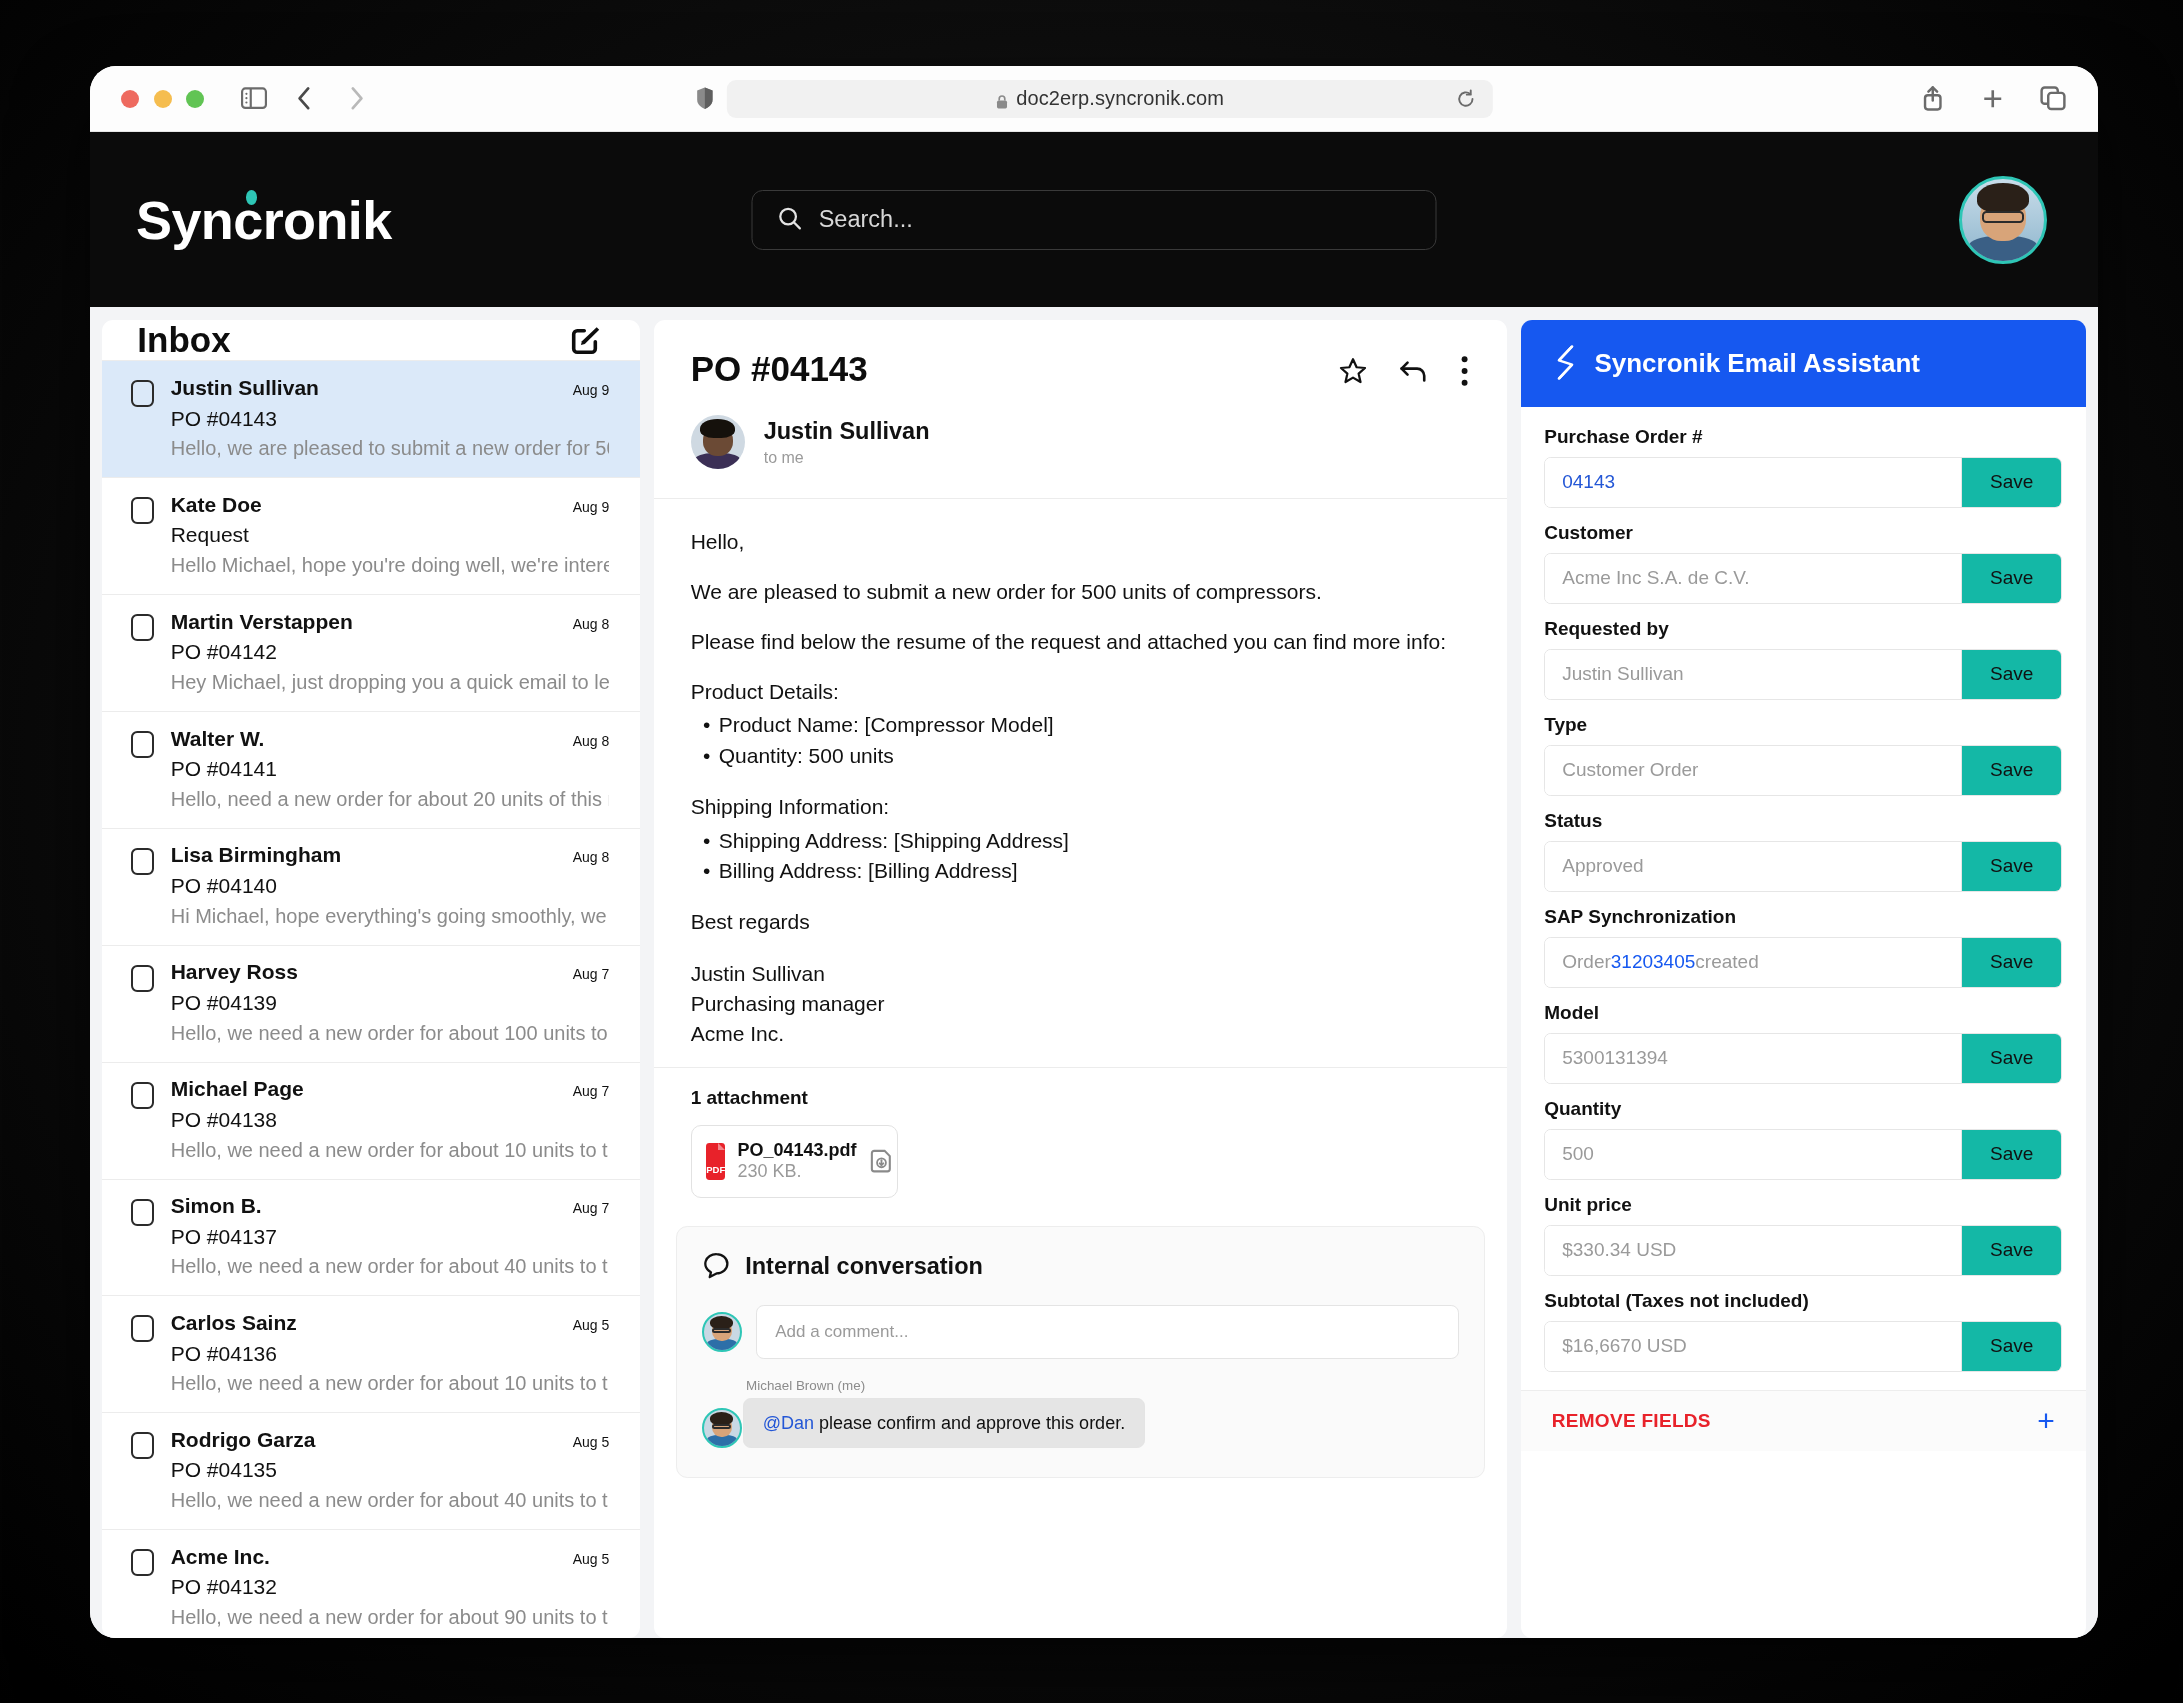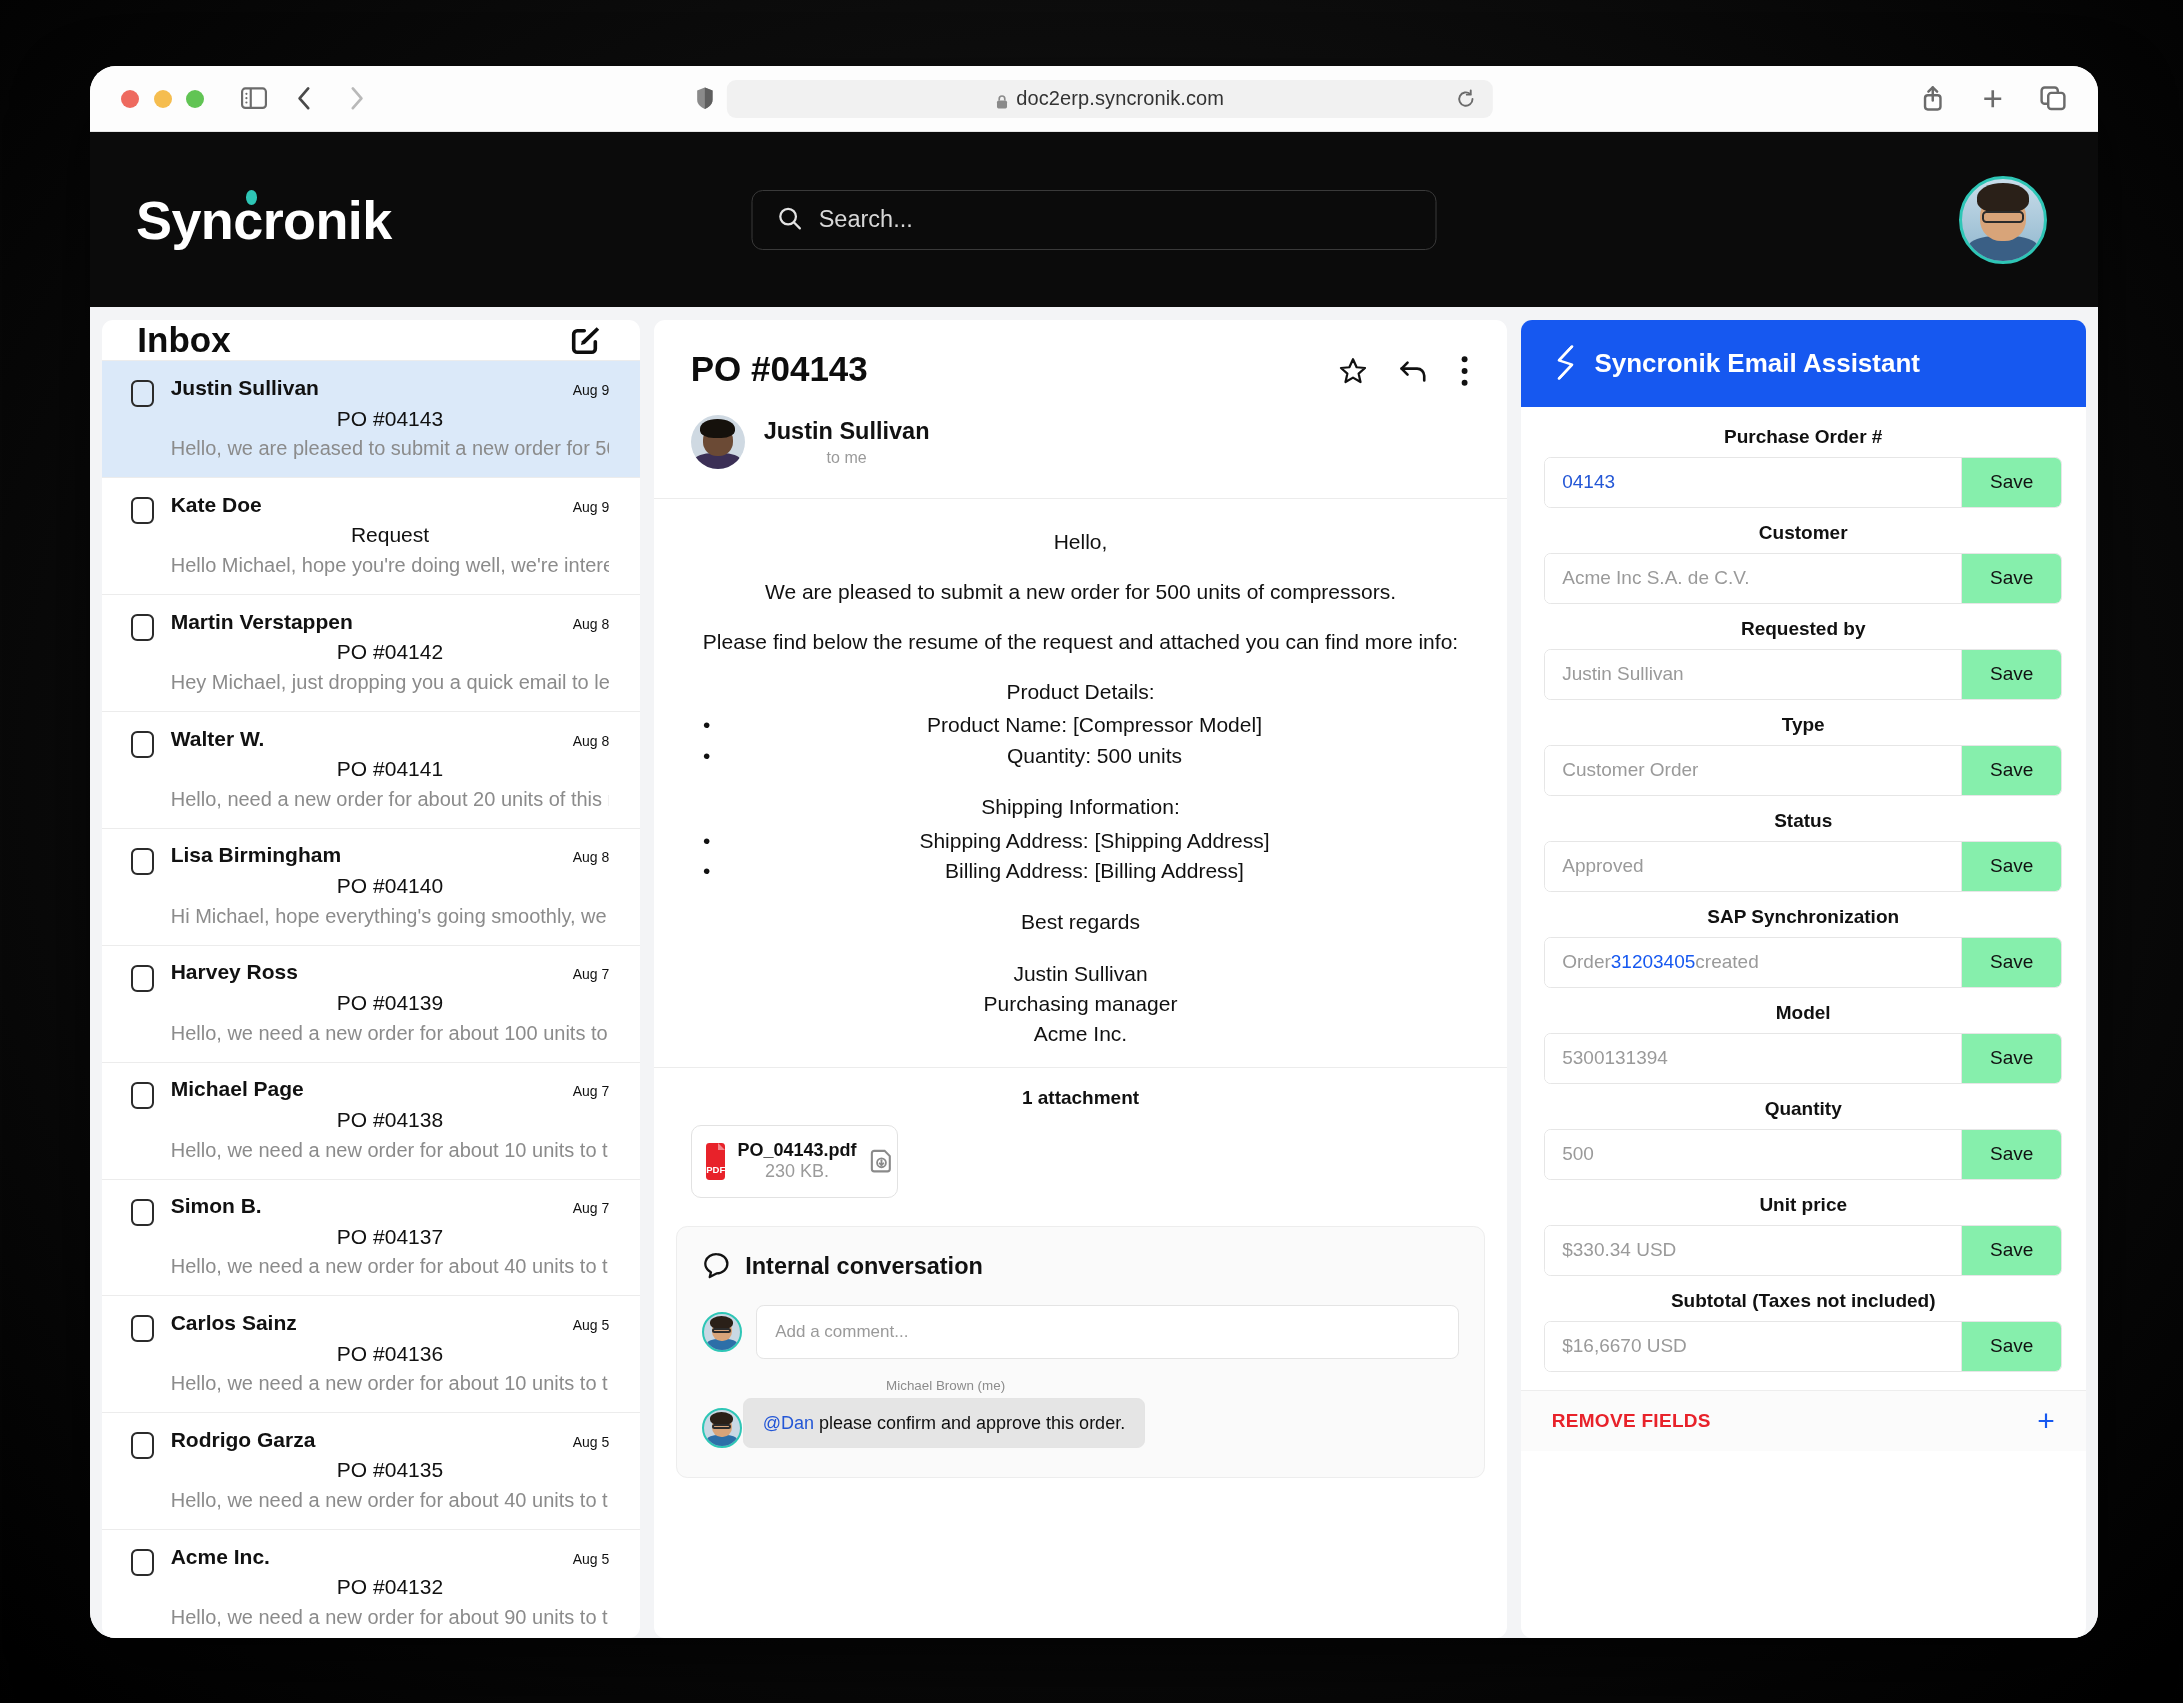--- a/index.html
+++ b/index.html
@@ -15,21 +15,20 @@
   }
   
   .browser {
     position: absolute;
     left: 90px; top: 66px;
     width: 2008px; height: 1572px;
     background: #ffffff;
     border-radius: 26px;
     overflow: hidden;
     box-shadow: 0 34px 73px rgba(0,0,0,.65);
-    text-align: center;
   }
   .chrome {
     height: 66px;
     background: #fdfdfd;
     display: flex; align-items: center;
     padding: 0 31px;
     border-bottom: 0.6px solid #e6e6e6;
     position: relative;
   }
   .traffic { display: flex; gap: 14.5px; align-items: center; }
@@ -199,21 +198,21 @@
     display: flex; align-items: stretch;
     border: 1.1px solid #e6e6e6; border-radius: 6.7px; overflow: hidden; height: 51px;
   }
   .field-val {
     flex: 1; display: flex; align-items: center; padding: 0 17px;
     font-size: 19px; color: #9a9a9a; background: #fff; white-space: nowrap;
   }
   .field-val.link { color: #2457d6; }
   .field-val .blue { color: #1658f0; }
   .save-btn {
-    width: 100px; background: #86efac; border-left: 1.1px solid #e6e6e6;
+    width: 100px; background: #14b8a6; border-left: 1.1px solid #e6e6e6;
     display: flex; align-items: center; justify-content: center;
     font-size: 19px; color: #111;
   }
   .asst-foot {
     margin-top: 4.5px; border-top: 0.6px solid #ededed; background: #fbfbfb;
     padding: 19px 31px; display: flex; align-items: center; justify-content: space-between;
   }
   .remove-fields { font-size: 19px; font-weight: 700; color: #e8222a; letter-spacing: 0.3px; }
   .plus-add { font-size: 30px; color: #1658f0; line-height: .6; }
 </style>

